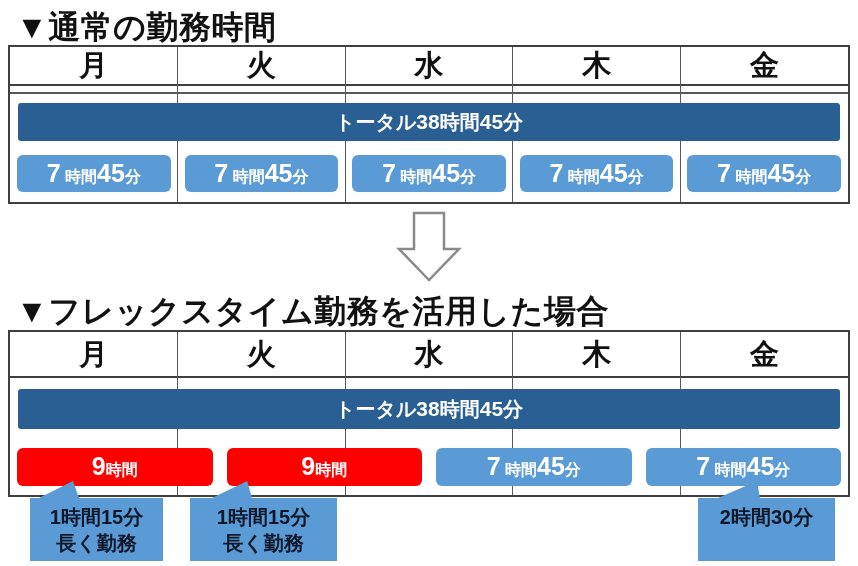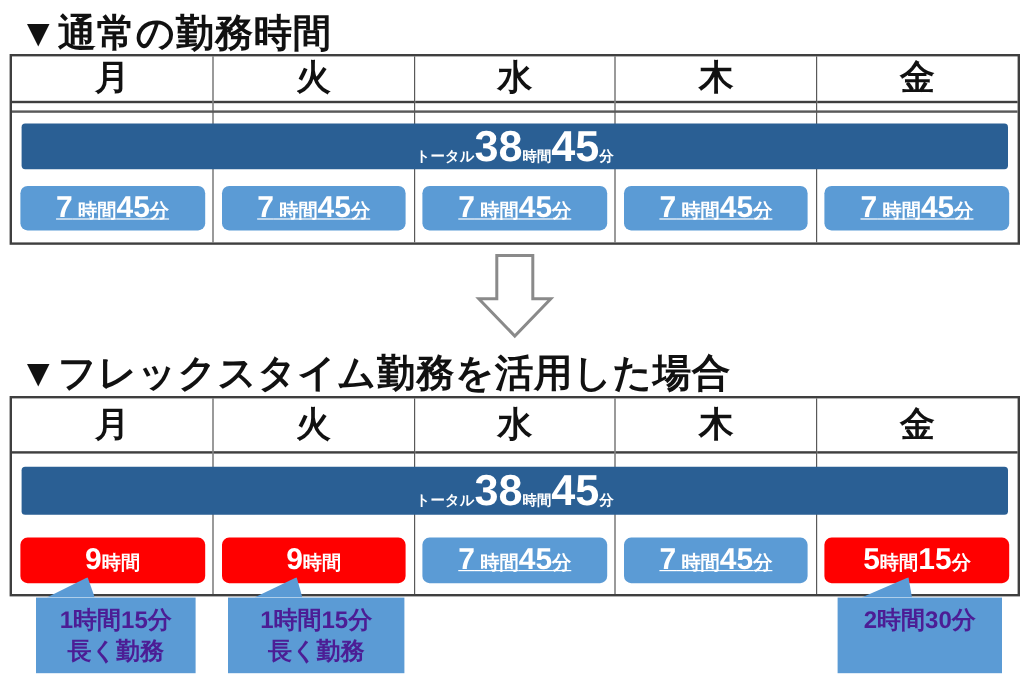--- a/index.html
+++ b/index.html
@@ -53,47 +53,47 @@
   }
 
   .total-bar{
     position:absolute;left:8px;right:8px;
     background:var(--dark-blue);
     border-radius:3px;
     text-align:center;color:#ffffff;white-space:nowrap;
   }
   .wtable--normal .total-bar{top:56px;height:38px;line-height:37px;}
   .wtable--flex .total-bar{top:57px;height:40px;line-height:39px;}
-  .total-bar .small{font-size:12px;font-weight:bold;}
-  .total-bar .big{font-size:36px;font-weight:bold;}
+  .total-bar .small{font-size:20px;font-weight:bold;}
+  .total-bar .big{font-size:21px;font-weight:bold;}
 
   .pill-row{
     position:absolute;left:0;right:0;display:flex;
   }
   .wtable--normal .pill-row{top:108px;height:37px;}
   .wtable--flex .pill-row{top:116px;height:38px;}
   .pill-cell{flex:1 1 0;padding:0 7px;}
   .pill{
     width:100%;height:100%;
     border-radius:6px;
     text-align:center;color:#ffffff;white-space:nowrap;
   }
   .wtable--normal .pill{line-height:36px;}
   .wtable--flex .pill{line-height:37px;}
-  .pill--blue{background:var(--light-blue);text-decoration:underline;}
+  .pill--blue{background:var(--light-blue);}
   .pill--red{background:var(--red);}
   .pill .num{font-size:25px;font-weight:bold;}
   .pill .unit{font-size:16px;font-weight:bold;}
 
   .down-arrow{position:absolute;left:390px;top:211px;}
 
   .callout{
     position:absolute;top:498px;height:63px;
     background:var(--light-blue);
-    color:#4c1d95;text-align:center;
+    color:#0f172a;text-align:center;
     font-size:20px;font-weight:bold;line-height:26px;
     padding-top:6px;z-index:3;
   }
   .callout--mon{left:30px;width:133px;}
   .callout--tue{left:190px;width:147px;}
   .callout--fri{left:698px;width:137px;}
 
   .callout-tail{
     position:absolute;top:481px;height:17px;
     background:var(--light-blue);z-index:3;
@@ -183,23 +183,20 @@
         </div>
       <div class="pill-cell">
           <div class="pill pill--red"><span class="num">9</span><span class="unit">時間</span><span class="num"></span><span class="unit"></span></div>
         </div>
       <div class="pill-cell">
           <div class="pill pill--blue"><span class="num">7</span><span class="unit"> 時間</span><span class="num">45</span><span class="unit">分</span></div>
         </div>
       <div class="pill-cell">
           <div class="pill pill--blue"><span class="num">7</span><span class="unit"> 時間</span><span class="num">45</span><span class="unit">分</span></div>
         </div>
-      <div class="pill-cell">
-          <div class="pill pill--red"><span class="num">5</span><span class="unit">時間</span><span class="num">15</span><span class="unit">分</span></div>
-        </div>
     </div>
   </div>
 
   <div class="callout-tail tail--mon"></div>
   <div class="callout-tail tail--tue"></div>
   <div class="callout-tail tail--fri"></div>
 
   <div class="callout callout--mon">
     <div>1時間15分</div>
     <div>長く勤務</div>

